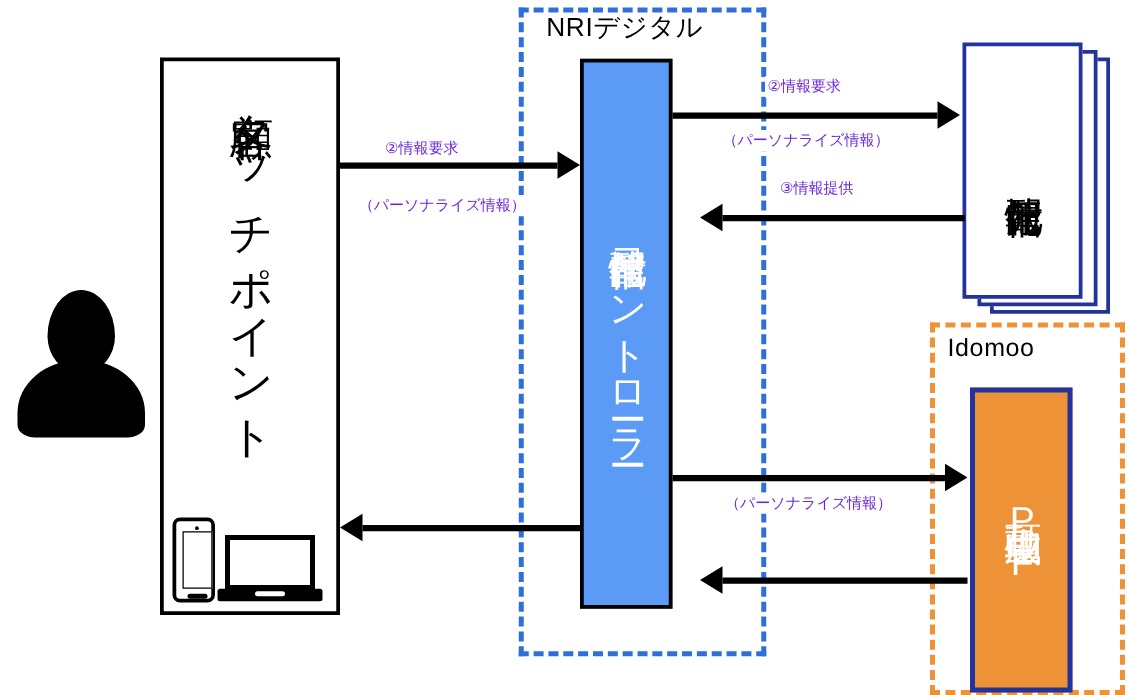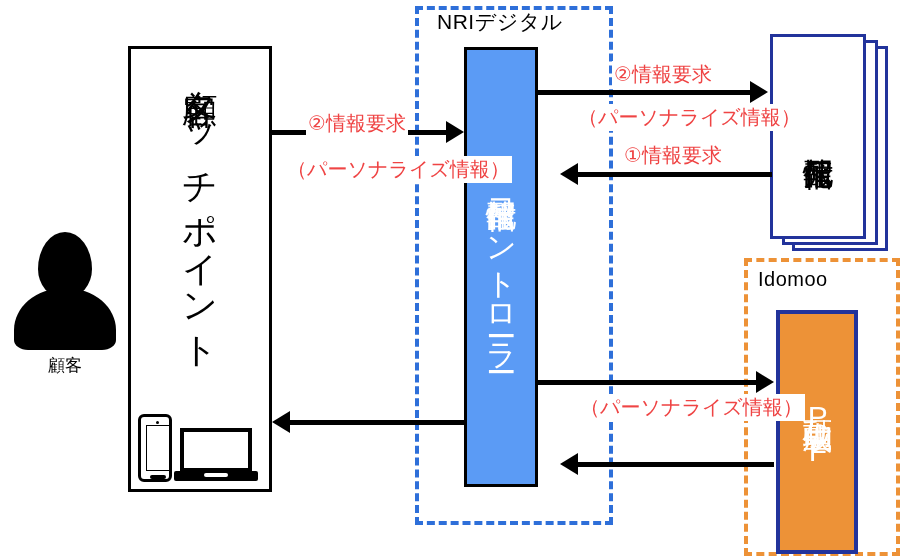--- a/index.html
+++ b/index.html
@@ -132,22 +132,22 @@
     width: 0; height: 0;
     border-top: 11px solid transparent;
     border-bottom: 11px solid transparent;
   }
   .head-right { border-left: 18px solid #000000; }
   .head-left  { border-right: 18px solid #000000; }
 
   
   .lbl {
     position: absolute;
-    font-size: 20px;
-    color: #ef4444;
+    font-size: 12px;
+    color: #6d28d9;
     white-space: nowrap;
     background: #ffffff;
     padding: 0 2px;
     letter-spacing: 0px;
   }
 
   
   .person-wrap { left: 12px; top: 232px; width: 106px; height: 136px; }
   .person-head {
     position: absolute;
@@ -214,21 +214,20 @@
 
   <div class="zone zone-nri"></div>
   <div class="zone-label zone-label-nri">NRIデジタル</div>
 
   <div class="zone zone-idomoo"></div>
   <div class="zone-label zone-label-idomoo">Idomoo</div>
 
   <div class="abs person-wrap">
     <div class="person-head"></div>
     <div class="person-body"></div>
-    <div class="person-label">顧客</div>
   </div>
 
   <div class="box box-touchpoint">
     <div class="vtext">顧客タッチポイント</div>
   </div>
 
   <div class="abs devices">
     <div class="phone-outer">
       <div class="phone-dot"></div>
       <div class="phone-screen"></div>
@@ -258,21 +257,21 @@
   <div class="lbl" style="left:306px; top:110px;">②情報要求</div>
   <div class="lbl" style="left:285px; top:156px;">（パーソナライズ情報）</div>
 
   <div class="arrow-line" style="left:538px; top:90px; width:212px;"></div>
   <div class="arrow-head head-right" style="left:750px; top:81px;"></div>
   <div class="lbl" style="left:612px; top:61px;">②情報要求</div>
   <div class="lbl" style="left:576px; top:104px;">（パーソナライズ情報）</div>
 
   <div class="arrow-line" style="left:578px; top:172px; width:194px;"></div>
   <div class="arrow-head head-left" style="left:560px; top:163px;"></div>
-  <div class="lbl" style="left:622px; top:142px;">①情報要求</div>
+  <div class="lbl" style="left:622px; top:142px;">③情報提供</div>
 
   <div class="arrow-line" style="left:538px; top:380px; width:218px;"></div>
   <div class="arrow-head head-right" style="left:756px; top:371px;"></div>
   <div class="lbl" style="left:578px; top:394px;">（パーソナライズ情報）</div>
 
   <div class="arrow-line" style="left:578px; top:462px; width:196px;"></div>
   <div class="arrow-head head-left" style="left:560px; top:453px;"></div>
 
   <div class="arrow-line" style="left:290px; top:420px; width:176px;"></div>
   <div class="arrow-head head-left" style="left:272px; top:411px;"></div>

